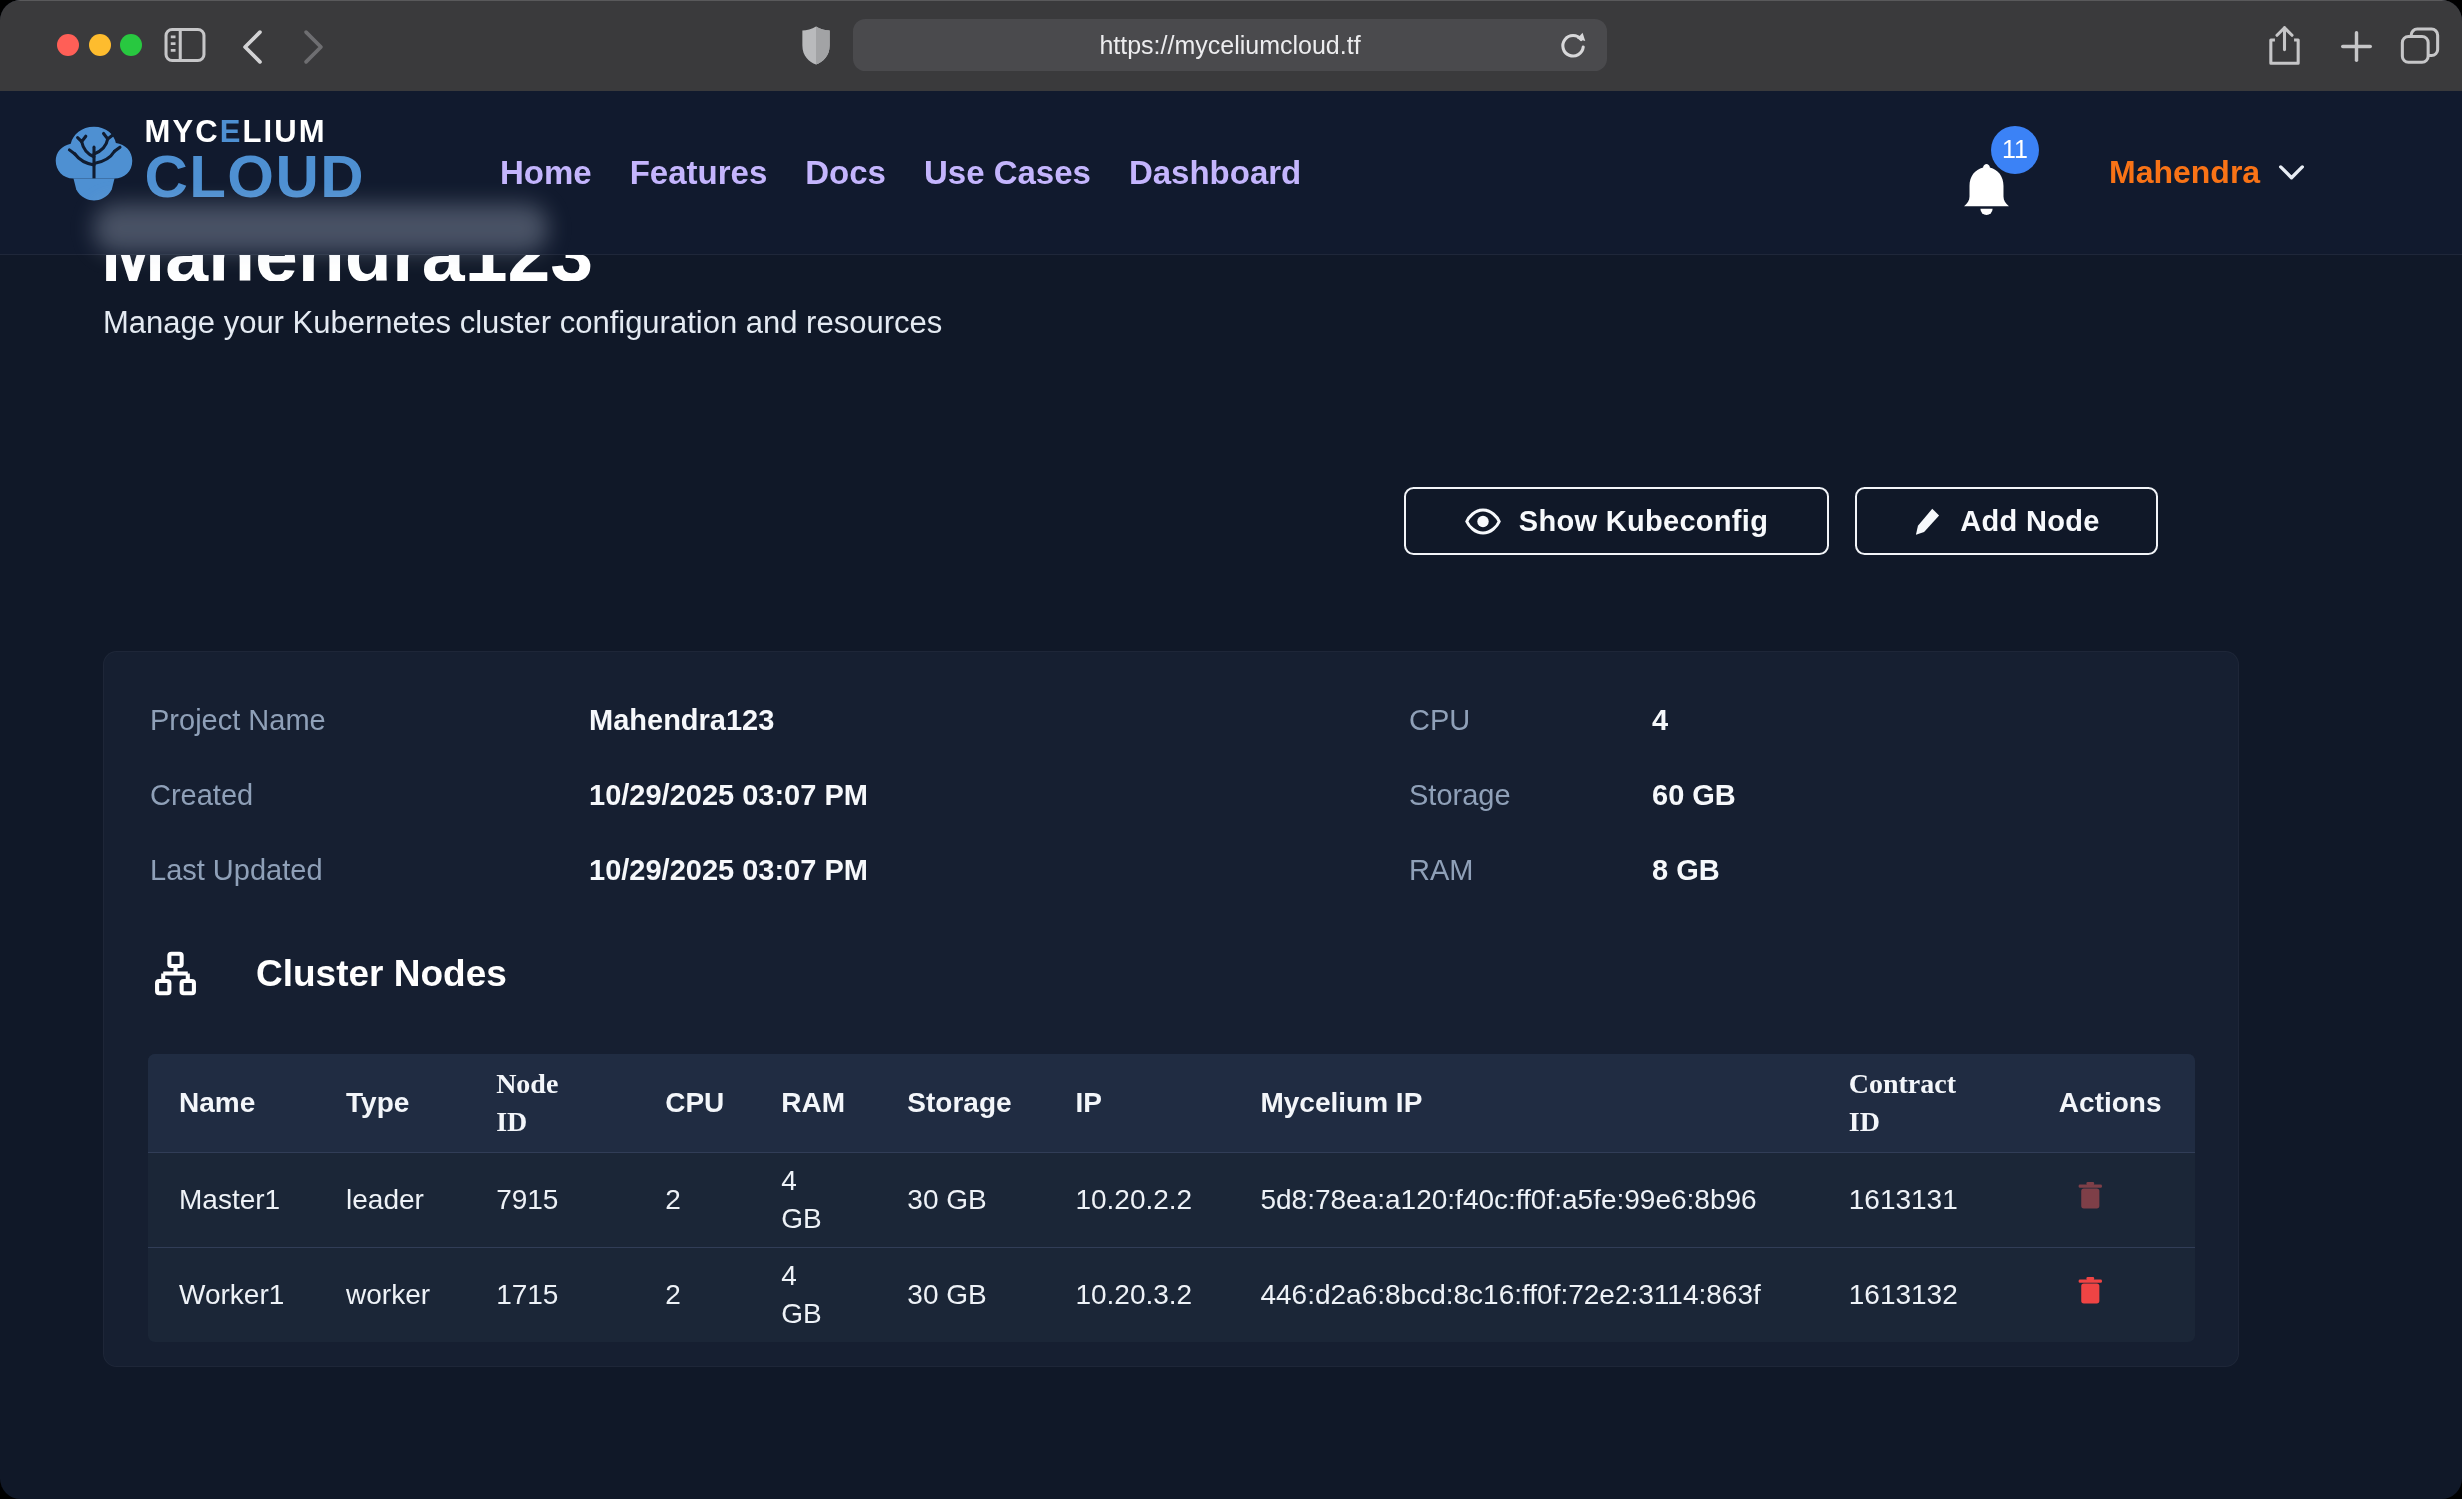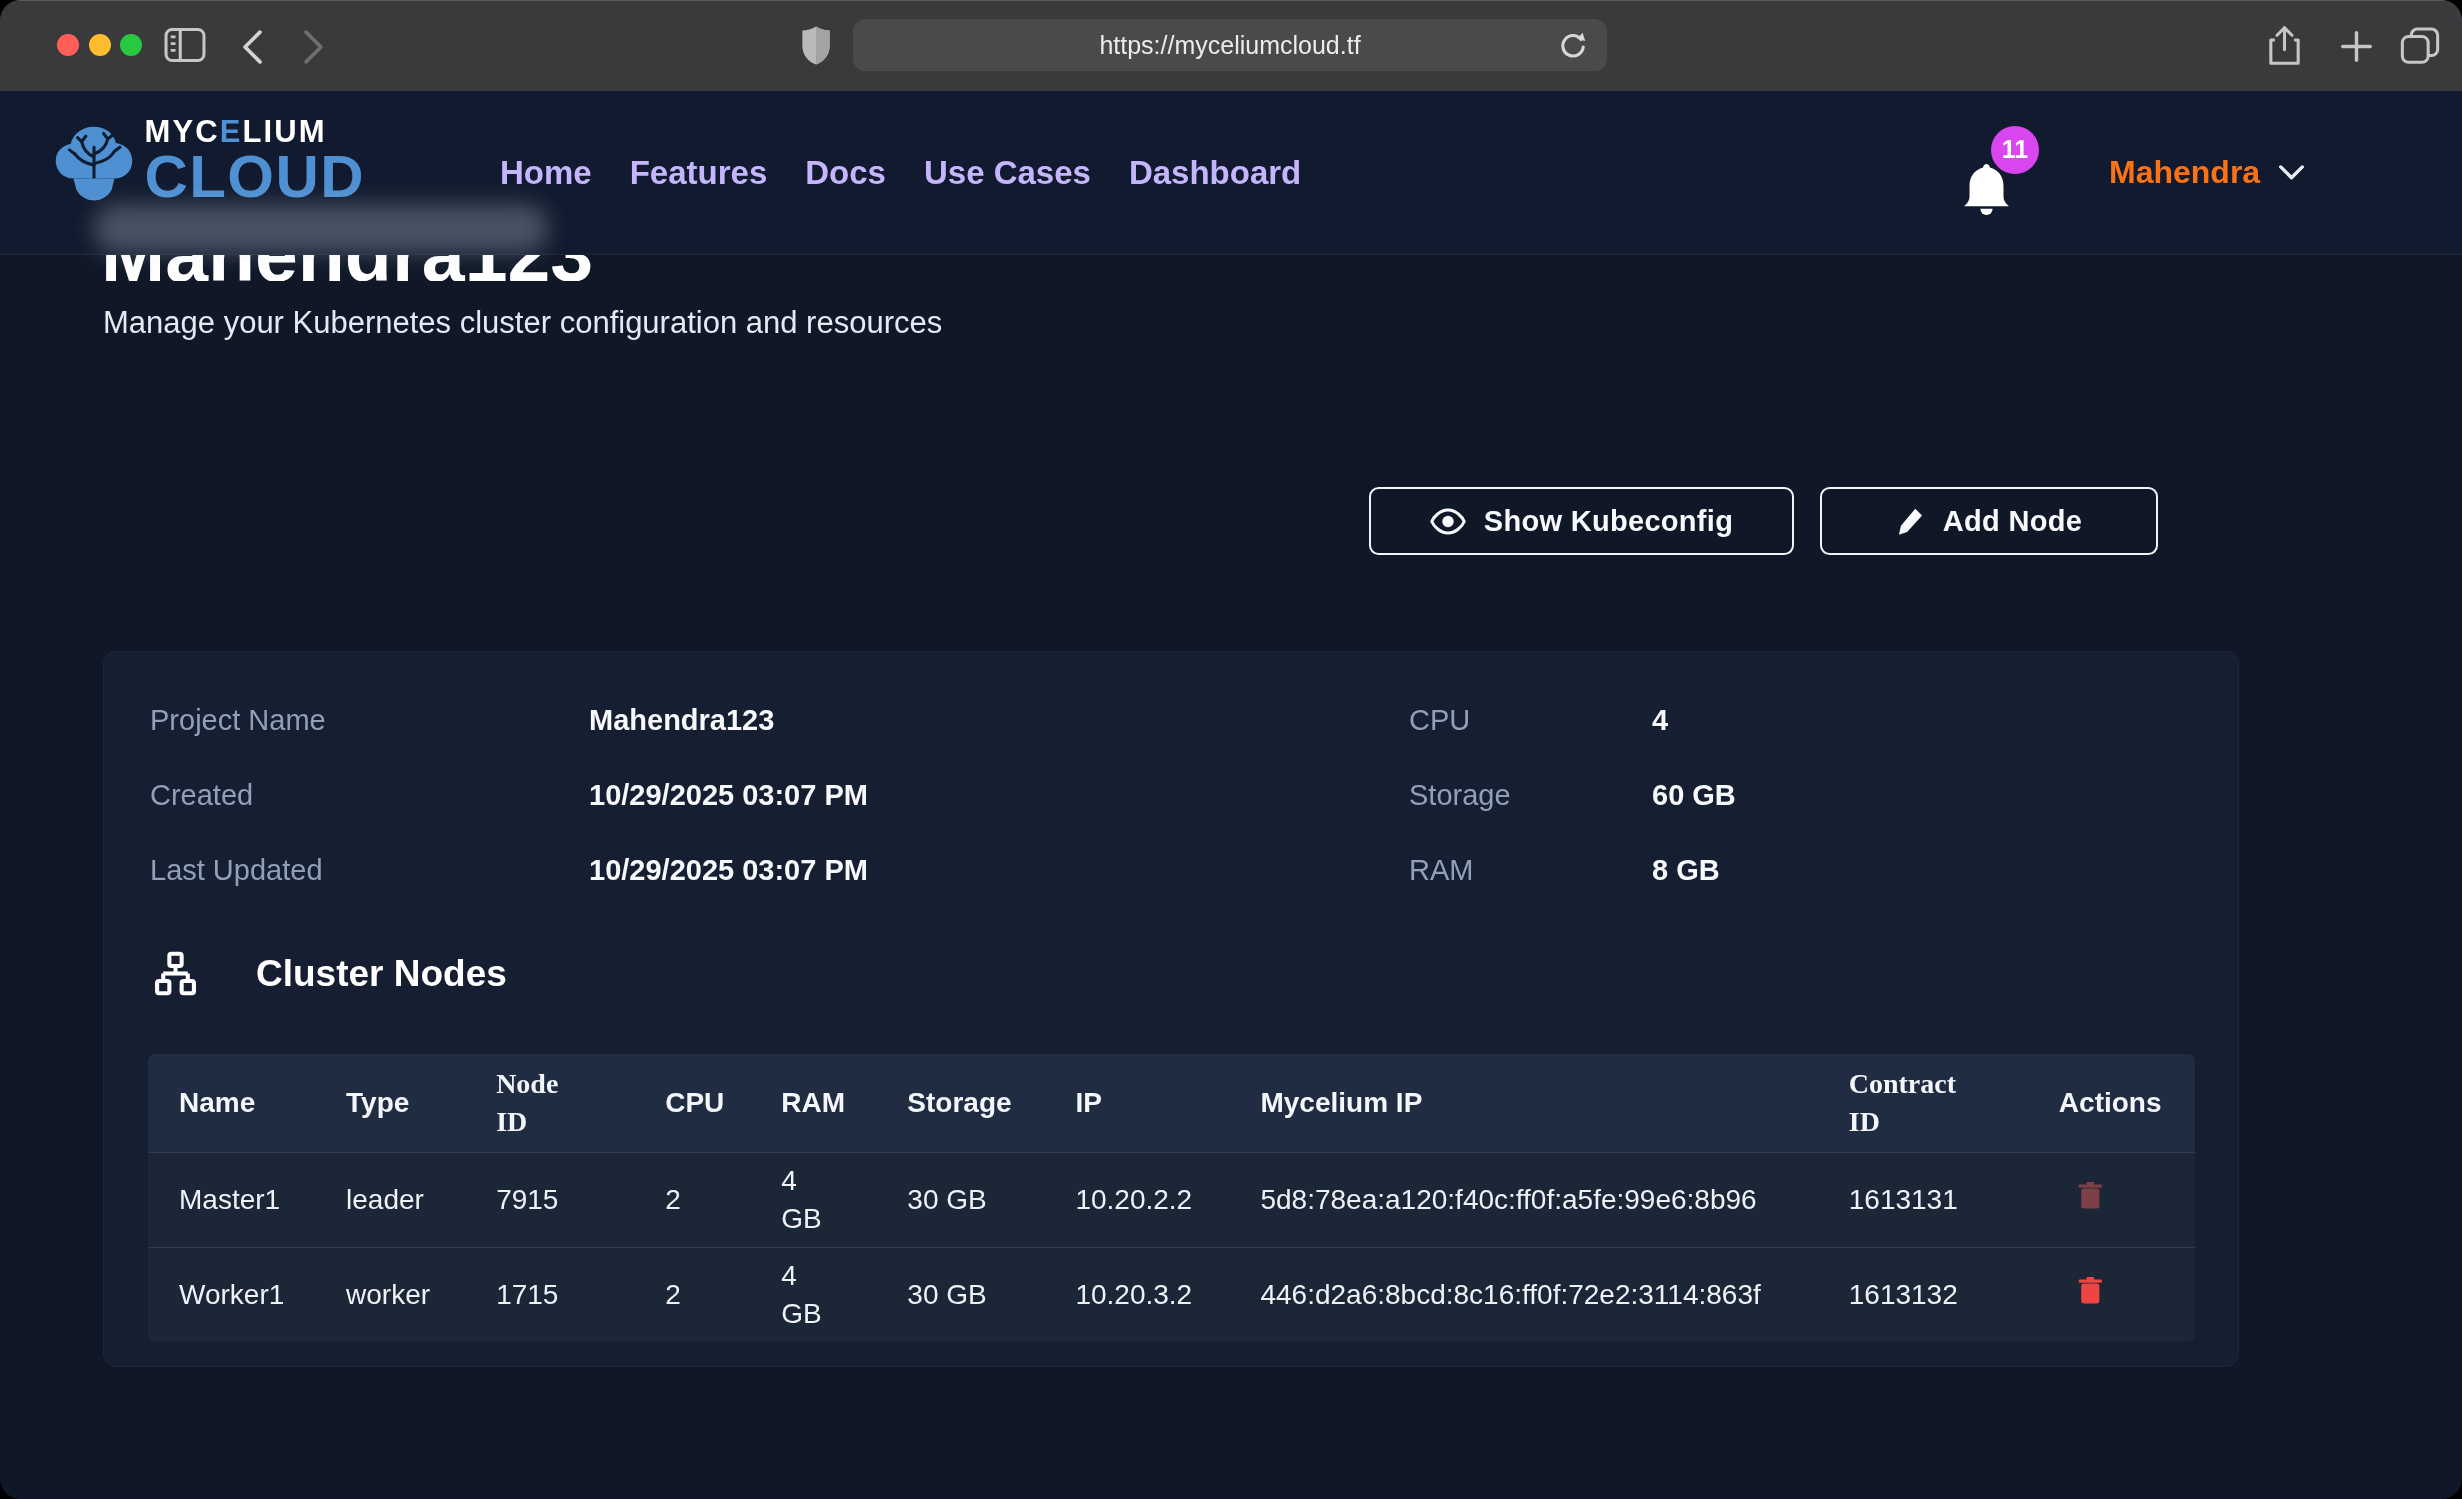--- a/index.html
+++ b/index.html
@@ -24,38 +24,38 @@
   .nav{position:absolute;top:91px;left:0;right:0;height:163px;background:#111a2e;z-index:5;
     border-bottom:0.7px solid rgba(255,255,255,.06);}
   .logo{position:absolute;left:53px;top:24.6px;display:flex;align-items:center;gap:9.6px;}
   .logo-text{display:flex;flex-direction:column;line-height:1;}
   .logo-l1{font-size:31px;font-weight:800;color:#fff;letter-spacing:2.1px;}
   .logo-l1 .accent{color:#4e90d2;}
   .logo-l2{font-size:60px;font-weight:800;color:#4e90d2;letter-spacing:1.4px;margin-top:0;}
   .navlinks{position:absolute;left:500px;top:0;height:163px;display:flex;align-items:center;gap:38px;}
   .navlink{font-size:33px;font-weight:600;color:#c4b5fd;cursor:pointer;}
   .bellwrap{position:absolute;left:1960px;top:40px;width:96px;height:103px;}
-  .badge{position:absolute;left:31px;top:-5.5px;min-width:48px;height:48px;border-radius:24px;background:#d946ef;
-    color:#fff;font-size:25px;font-weight:700;display:flex;align-items:center;justify-content:center;z-index:2;}
+  .badge{position:absolute;left:31px;top:-5.5px;min-width:48px;height:48px;border-radius:24px;background:#3b82f6;
+    color:#fff;font-size:25px;font-weight:400;display:flex;align-items:center;justify-content:center;z-index:2;}
   .user{position:absolute;left:2109px;top:0;height:163px;display:flex;align-items:center;gap:18px;cursor:pointer;}
   .user .uname{font-size:32px;font-weight:600;color:#f97316;}
 
   
   .title-ghost{position:absolute;left:94px;top:204px;width:454px;height:49px;border-radius:22px;
     background:rgba(202,213,230,.30);filter:blur(11px);z-index:6;}
   .title-clip{position:absolute;left:101px;top:254px;height:27px;width:957px;overflow:hidden;z-index:1;}
   .title-clip h1{margin:-38px 0 0 0;font-size:77px;line-height:1;font-weight:700;color:#fff;}
   .subtitle{position:absolute;left:103px;top:305px;font-size:31px;color:#e4eaf2;z-index:1;}
 
   
   .actions-row{position:absolute;top:487px;right:304px;display:flex;gap:26px;}
   .btn{height:68px;border:2.1px solid #f2f4f8;border-radius:9.6px;background:transparent;
     display:flex;align-items:center;justify-content:center;gap:18px;cursor:pointer;
     font-size:29px;font-weight:700;color:#f7f9fc;letter-spacing:0.3px;box-sizing:border-box;}
-  .btn.kube{width:425px;} .btn.add{width:338px;}
+  .btn.kube{width:425px;} .btn.add{width:303px;}
   .btn.danger{width:249px;border-color:#ef4444;color:#ef4444;}
 
   
   .card{position:absolute;left:103px;top:651px;width:2136px;height:716px;background:#161f31;
     border-radius:13.7px;border:1.4px solid rgba(255,255,255,.035);box-sizing:border-box;}
   .dgrid{position:absolute;display:grid;row-gap:42px;}
   .dgrid .lbl{font-size:29px;color:#8fa0b8;text-align:left;align-self:center;}
   .dgrid .val{font-size:29px;font-weight:600;color:#f6f8fb;align-self:center;}
   .dgrid.left{left:46px;top:52px;grid-template-columns:360px auto;column-gap:79px;}
   .dgrid.right{left:1305px;top:52px;grid-template-columns:164px auto;column-gap:79px;}

